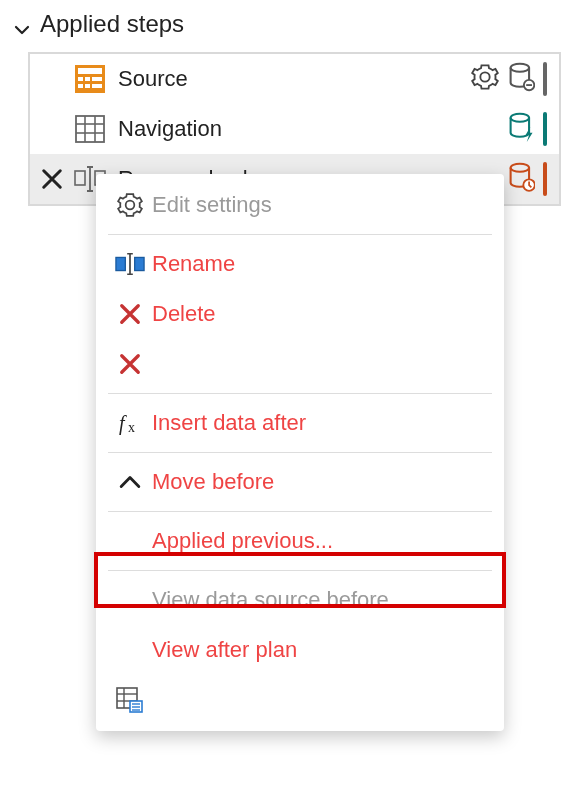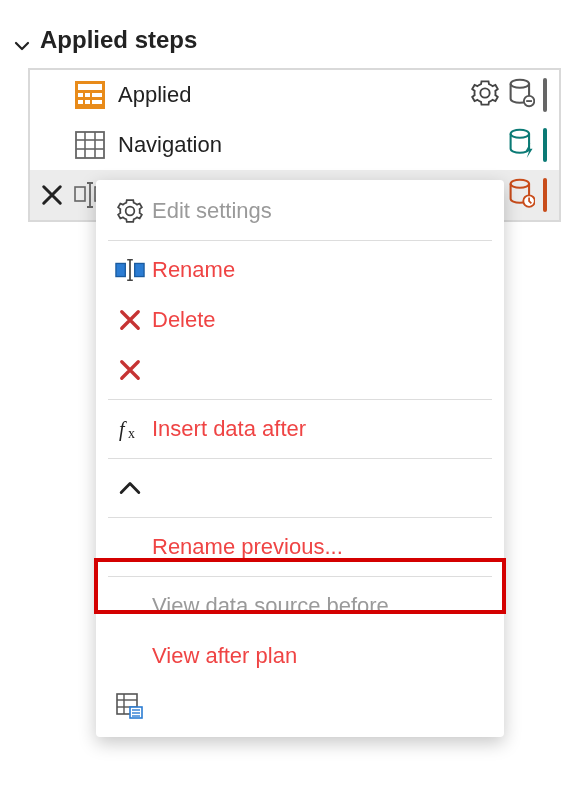--- a/index.html
+++ b/index.html
@@ -9,23 +9,22 @@
       width: 581px;
       height: 801px;
       overflow: hidden;
     }
     .section-header {
       display: flex;
       align-items: center;
       gap: 10px;
       padding: 10px 14px 14px 14px;
       font-size: 24px;
-      font-weight: 700;
+      font-weight: 400;
       color: #222;
-      margin-top: 16px;
     }
     .chevron {
       width: 16px;
       height: 16px;
     }
     .panel {
       border: 2px solid #d9d9d9;
       margin: 0 20px 0 28px;
       background: #fff;
     }
@@ -66,21 +65,21 @@
       align-items: center;
       gap: 8px;
     }
     .right-bar {
       width: 4px;
       height: 34px;
       border-radius: 2px;
     }
     .context-menu {
       position: absolute;
-      top: 180px;
+      top: 174px;
       left: 96px;
       width: 408px;
       background: #fff;
       box-shadow: 0 6px 18px rgba(0,0,0,0.22);
       border-radius: 4px;
       padding: 6px 0;
       z-index: 10;
     }
     .ctx-item {
       display: flex;
@@ -132,21 +131,21 @@
         <rect x="0" y="0" width="30" height="28" fill="#e88b1a"></rect>
         <rect x="3" y="3" width="24" height="6" fill="#fff"></rect>
         <rect x="3" y="12" width="5" height="4" fill="#fff"></rect>
         <rect x="10" y="12" width="5" height="4" fill="#fff"></rect>
         <rect x="17" y="12" width="10" height="4" fill="#fff"></rect>
         <rect x="3" y="19" width="5" height="4" fill="#fff"></rect>
         <rect x="10" y="19" width="5" height="4" fill="#fff"></rect>
         <rect x="17" y="19" width="10" height="4" fill="#fff"></rect>
       </svg>
     </span>
-    <span class="step-label">Applied</span>
+    <span class="step-label">Source</span>
     <div class="right-icons">
       <span>
         <svg width="28" height="28" viewBox="0 0 24 24">
             <path d="M12 8a4 4 0 100 8 4 4 0 000-8zm9 4c0 .6-.05 1.2-.15 1.76l2.1 1.64-2 3.46-2.48-1a9 9 0 01-3.05 1.77L15 22h-6l-.42-2.37a9 9 0 01-3.05-1.77l-2.48 1-2-3.46 2.1-1.64A9.1 9.1 0 013 12c0-.6.05-1.2.15-1.76L1.05 8.6l2-3.46 2.48 1A9 9 0 018.58 4.37L9 2h6l.42 2.37a9 9 0 013.05 1.77l2.48-1 2 3.46-2.1 1.64c.1.57.15 1.16.15 1.76z" fill="none" stroke="#444" stroke-width="1.6"></path>
           </svg>
       </span>
       <span>
         <svg width="28" height="30" viewBox="0 0 24 26">
           <ellipse cx="11" cy="5" rx="8" ry="3.5" fill="none" stroke="#555" stroke-width="1.8"></ellipse>
           <path d="M3 5 V18 a8 3.5 0 0 0 16 0 V5" fill="none" stroke="#555" stroke-width="1.8"></path>
@@ -264,28 +263,29 @@
   </div>
 
   <div class="ctx-divider"></div>
 
   <div class="ctx-item">
     <span class="ctx-icon">
       <svg width="22" height="14" viewBox="0 0 20 12">
           <path d="M2 10 L10 2 L18 10" stroke="#222" stroke-width="2.6" fill="none" stroke-linecap="round" stroke-linejoin="round"></path>
         </svg>
     </span>
+    <span>Move before</span>
   </div>
 
 
   <div class="ctx-divider"></div>
 
   <div class="ctx-item" style="position:relative;">
     <span class="ctx-icon"></span>
-    <span>Rename previous...</span>
+    <span>Applied previous...</span>
   </div>
 
   <div class="ctx-divider"></div>
 
   <div class="ctx-item disabled">
     <span class="ctx-icon"></span>
     <span>View data source before</span>
   </div>
 
   <div class="ctx-item">

